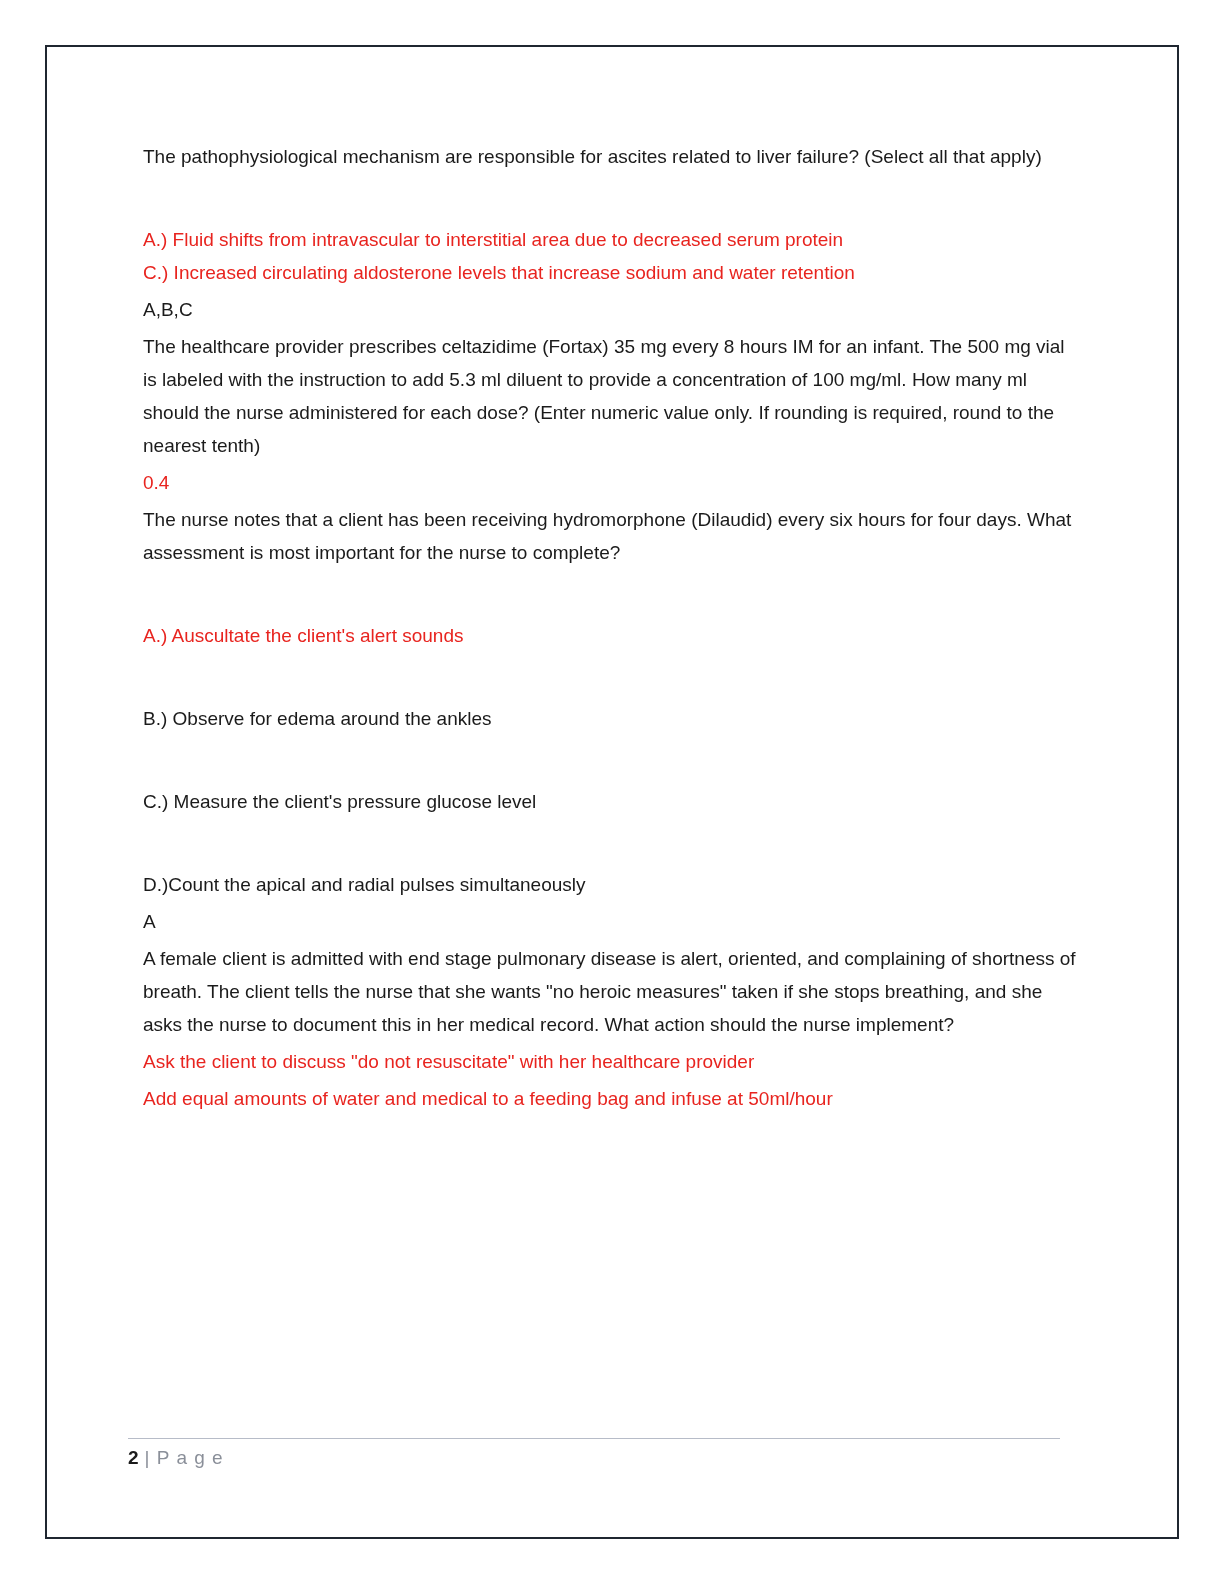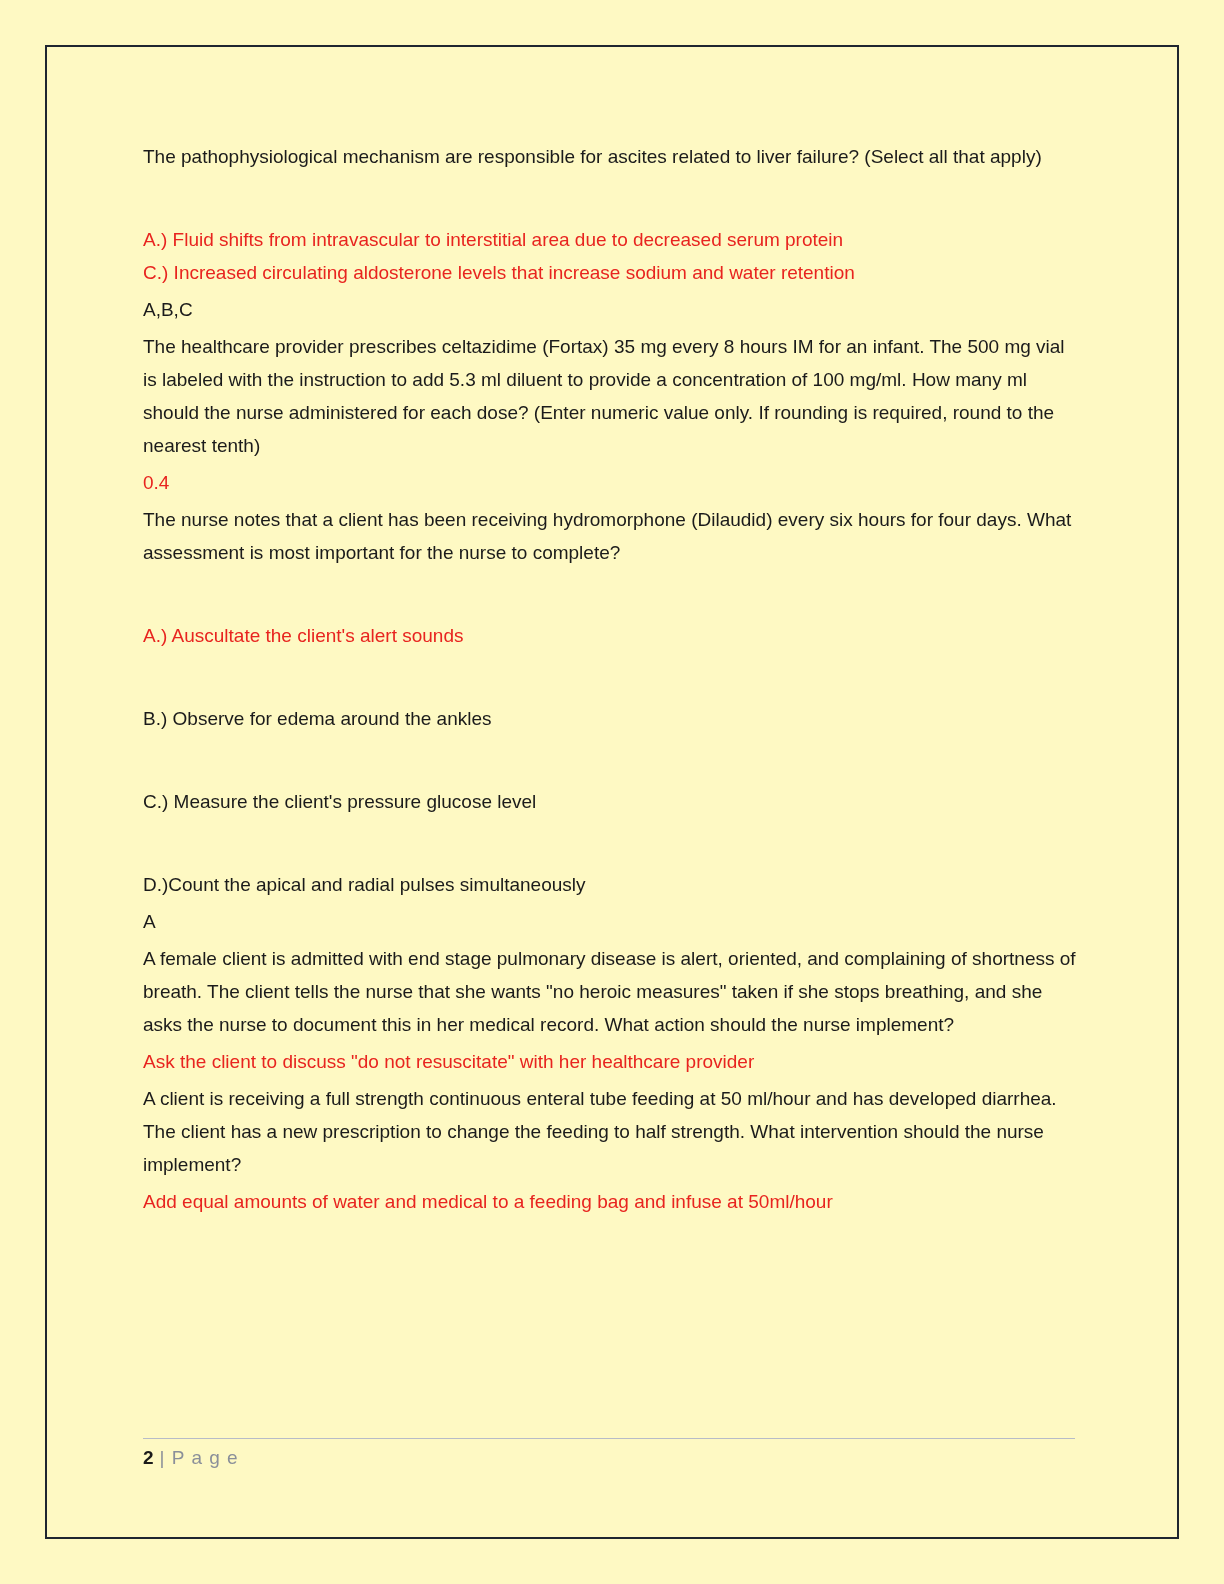--- a/index.html
+++ b/index.html
@@ -5,21 +5,21 @@
   html, body {
     margin: 0;
     padding: 0;
     background: #d9e2f3;
     font-family: "Liberation Sans", "DejaVu Sans", sans-serif;
   }
   .page {
     position: relative;
     width: 1224px;
     height: 1584px;
-    background: #fef9c3;
+    background: #ffffff;
     overflow: hidden;
   }
   .page-border {
     position: absolute;
     left: 45px;
     top: 45px;
     width: 1134px;
     height: 1494px;
     border: 2px solid #1f2630;
     box-sizing: border-box;
@@ -37,21 +37,21 @@
     line-height: 33px;
     color: #1b1b1b;
     white-space: pre-wrap;
   }
   .block.red { color: #e8241f; }
   .gap-0  { margin-top: 0; }
   .gap-md { margin-top: 4px; }
   .gap-lg { margin-top: 50px; }
   .footer {
     position: absolute;
-    left: 143px;
+    left: 128px;
     top: 1438px;
     width: 932px;
     border-top: 1px solid #b7bcc8;
     padding-top: 8px;
     font-size: 19px;
     color: #8a8f99;
     letter-spacing: 1px;
   }
   .footer .page-num {
     color: #1b1b1b;
@@ -74,20 +74,19 @@
       <p class="block gap-md">The healthcare provider prescribes celtazidime (Fortax) 35 mg every 8 hours IM for an infant. The 500 mg vial is labeled with the instruction to add 5.3 ml diluent to provide a concentration of 100 mg/ml. How many ml should the nurse administered for each dose? (Enter numeric value only. If rounding is required, round to the nearest tenth)</p>
       <p class="block red gap-md">0.4</p>
       <p class="block gap-md">The nurse notes that a client has been receiving hydromorphone (Dilaudid) every six hours for four days. What assessment is most important for the nurse to complete?</p>
       <p class="block red gap-lg">A.) Auscultate the client's alert sounds</p>
       <p class="block gap-lg">B.) Observe for edema around the ankles</p>
       <p class="block gap-lg">C.) Measure the client's pressure glucose level</p>
       <p class="block gap-lg">D.)Count the apical and radial pulses simultaneously</p>
       <p class="block gap-md">A</p>
       <p class="block gap-md">A female client is admitted with end stage pulmonary disease is alert, oriented, and complaining of shortness of breath. The client tells the nurse that she wants "no heroic measures" taken if she stops breathing, and she asks the nurse to document this in her medical record. What action should the nurse implement?</p>
       <p class="block red gap-md">Ask the client to discuss "do not resuscitate" with her healthcare provider</p>
-      <p class="block gap-md">A client is receiving a full strength continuous enteral tube feeding at 50 ml/hour and has developed diarrhea. The client has a new prescription to change the feeding to half strength. What intervention should the nurse implement?</p>
       <p class="block red gap-md">Add equal amounts of water and medical to a feeding bag and infuse at 50ml/hour</p>
     </div>
 
   <div class="footer">
     <span class="page-num">2</span><span>| P a g e</span>
   </div>
 </div>
 
 </body></html>

